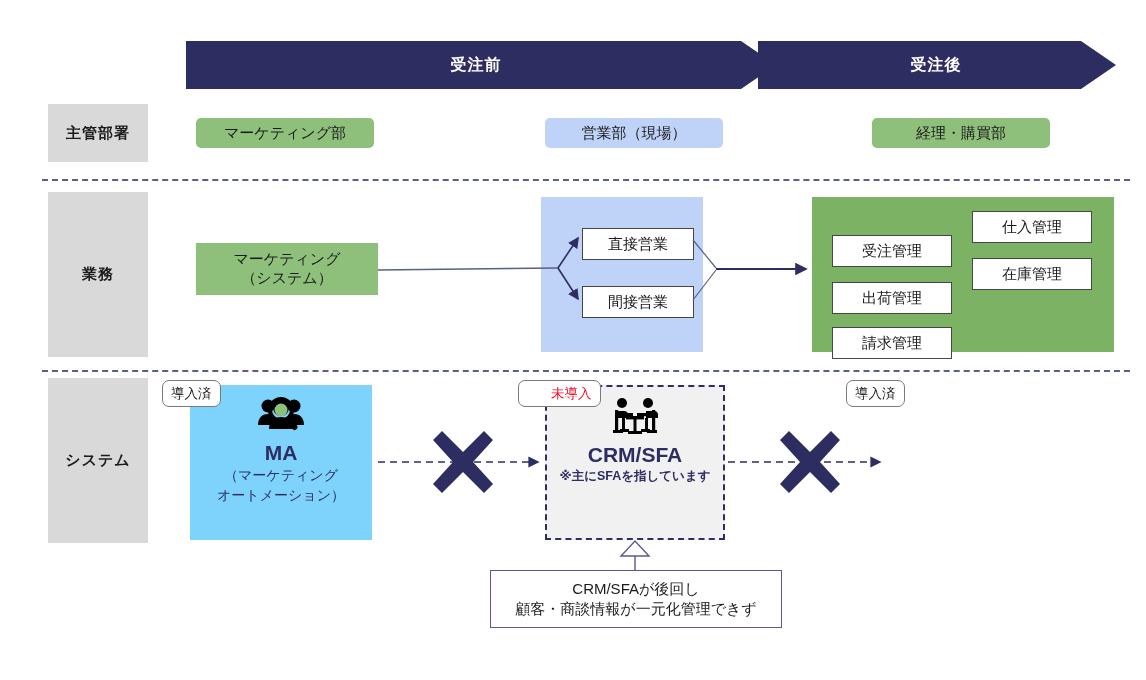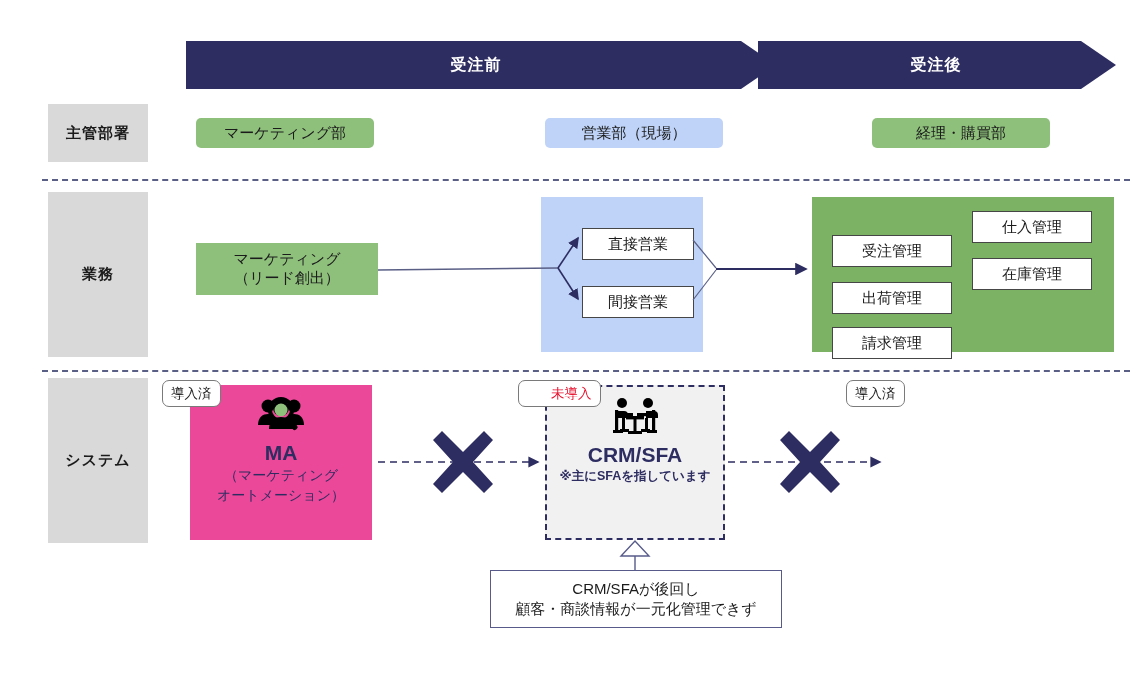--- a/index.html
+++ b/index.html
@@ -96,21 +96,21 @@
   .erp-item.r2 { top: 303px; }
 
   .flow-svg { position: absolute; left: 0; top: 0; width: 1146px; height: 680px; pointer-events: none; }
 
   
   .sys-box {
     position: absolute; top: 385px; width: 182px; height: 155px;
     display: flex; flex-direction: column; align-items: center; justify-content: flex-start;
     padding-top: 8px; box-sizing: border-box;
   }
-  .sys-box.green { background: #ec4899; }
+  .sys-box.green { background: #7dd3fc; }
   .sys-box.ghost { background: #f1f1f1; border: 2px dashed #2e2d62; }
   .sys-box.b-ma  { left: 190px; }
   .sys-box.b-crm { left: 545px; width: 180px; }
   .sys-box.b-erp { left: 886px; }
 
   .sys-icon { height: 46px; display: flex; align-items: center; justify-content: center; margin-bottom: 2px; }
   .sys-title {
     font-weight: bold; font-size: 21px; color: #2e2d62; line-height: 1.1;
     text-align: center;
   }
@@ -162,21 +162,21 @@
 
   <div class="dept green d1">マーケティング部</div>
   <div class="dept blue d2">営業部（現場）</div>
   <div class="dept green d3">経理・購買部</div>
 
   <div class="sales-panel"></div>
   <div class="erp-panel"></div>
 
   <div class="mkt-box">
     <span>マーケティング</span>
-    <span>（リード創出）</span>
+    <span>（システム）</span>
   </div>
 
   <div class="sales-item si1">直接営業</div>
   <div class="sales-item si2">間接営業</div>
 
   <div class="erp-item c0 r0">受注管理</div>
   <div class="erp-item c1 r0">仕入管理</div>
   <div class="erp-item c0 r1">出荷管理</div>
   <div class="erp-item c1 r1">在庫管理</div>
   <div class="erp-item c0 r2">請求管理</div>

